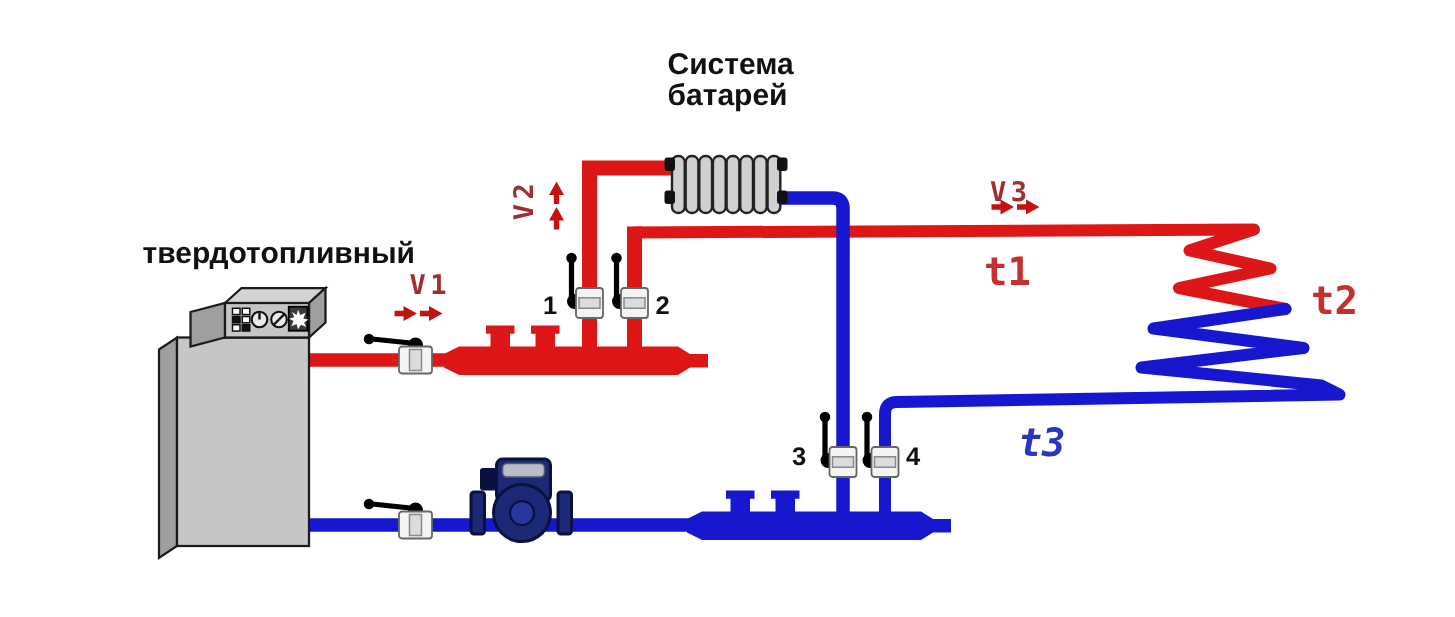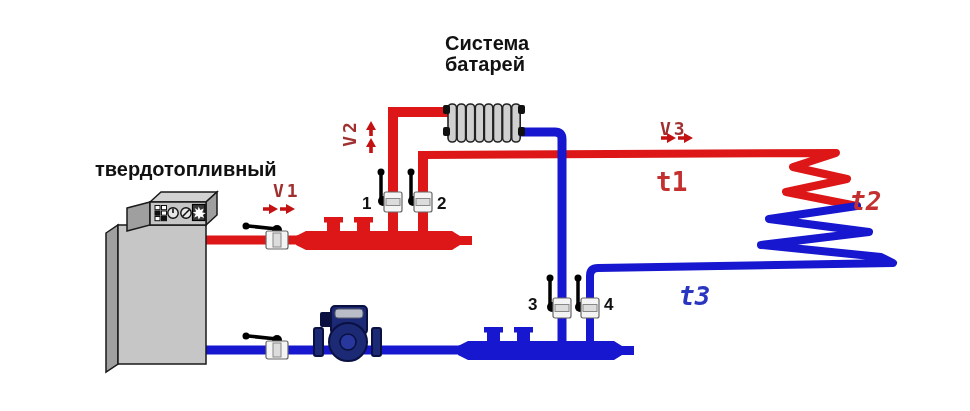--- a/index.html
+++ b/index.html
@@ -200,20 +200,20 @@
   <div class="lbl" style="left:95px;top:117px;"><br><br><span>твердотопливный</span></div>
 
   <div class="lbl" style="left:445px;top:33px;"><span>Система</span><br><span>батарей</span><br></div>
 
 
   <div class="marker" style="left:273px;top:180px;">V1</div>
   <div class="marker v2rot">V2</div>
   <div class="marker" style="left:660px;top:118px;">V3</div>
 
   <div class="temp temp-red" style="left:656px;top:167px;">t1</div>
-  <div class="temp temp-red" style="left:850px;top:186px;font-style:italic;">t2</div>
+  <div class="temp temp-red" style="left:874px;top:186px;">t2</div>
   <div class="temp temp-blue" style="left:679px;top:281px;font-style:italic;">t3</div>
 
   <div class="portnum" style="left:362px;top:194px;">1</div>
   <div class="portnum" style="left:437px;top:194px;">2</div>
   <div class="portnum" style="left:528px;top:295px;">3</div>
   <div class="portnum" style="left:604px;top:295px;">4</div>
 </div>
 
 </body></html>

